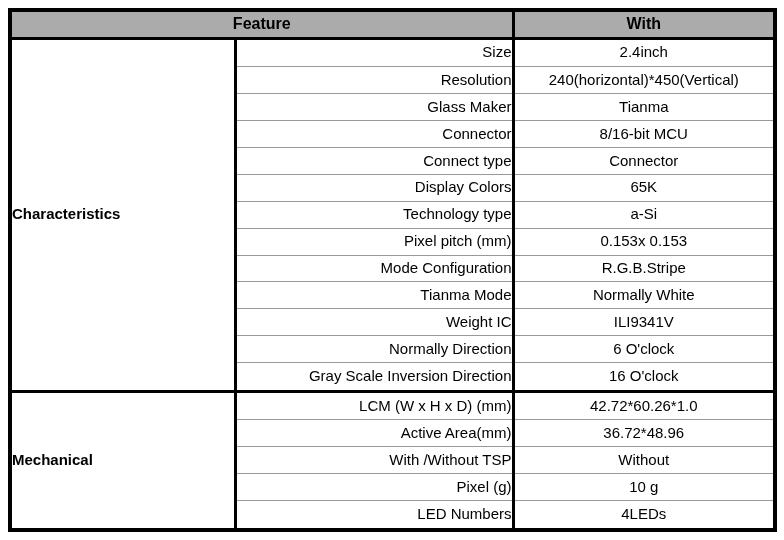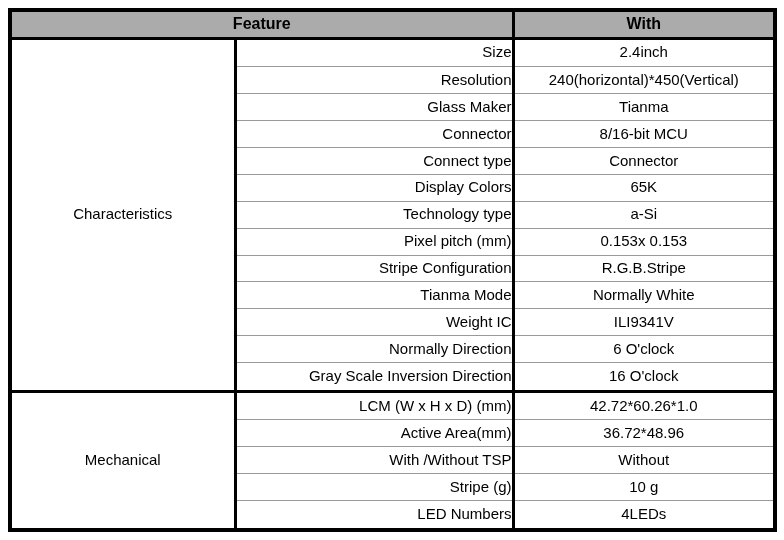--- a/index.html
+++ b/index.html
@@ -48,22 +48,22 @@
   thead th {
     background: var(--header-bg);
     font-weight: bold;
     font-size: 16px;
     text-align: center;
     height: 28px;
     border-bottom: 3px solid var(--border-dark);
   }
   thead th.hdr-feature { border-right: 3px solid var(--border-dark); }
   td.cat {
-    font-weight: normal;
-    text-align: center;
+    font-weight: bold;
+    text-align: left;
     border-right: 3px solid var(--border-dark);
   }
   td.feat {
     text-align: right;
     border-right: 3px solid var(--border-dark);
     border-top: 1.5px solid var(--border-light);
   }
   td.spec {
     text-align: center;
     border-top: 1.5px solid var(--border-light);
@@ -117,21 +117,21 @@
       </tr>
       <tr>
         <td class="feat">Technology type</td>
         <td class="spec">a-Si</td>
       </tr>
       <tr>
         <td class="feat">Pixel pitch (mm)</td>
         <td class="spec">0.153x 0.153</td>
       </tr>
       <tr>
-        <td class="feat">Stripe Configuration</td>
+        <td class="feat">Mode Configuration</td>
         <td class="spec">R.G.B.Stripe</td>
       </tr>
       <tr>
         <td class="feat">Tianma Mode</td>
         <td class="spec">Normally White</td>
       </tr>
       <tr>
         <td class="feat">Weight IC</td>
         <td class="spec">ILI9341V</td>
       </tr>
@@ -150,21 +150,21 @@
       </tr>
       <tr>
         <td class="feat">Active Area(mm)</td>
         <td class="spec">36.72*48.96</td>
       </tr>
       <tr>
         <td class="feat">With /Without TSP</td>
         <td class="spec">Without</td>
       </tr>
       <tr>
-        <td class="feat">Stripe (g)</td>
+        <td class="feat">Pixel (g)</td>
         <td class="spec">10 g</td>
       </tr>
       <tr>
         <td class="feat">LED Numbers</td>
         <td class="spec">4LEDs</td>
       </tr>
     </tbody>
   </table>
 </div>
 

